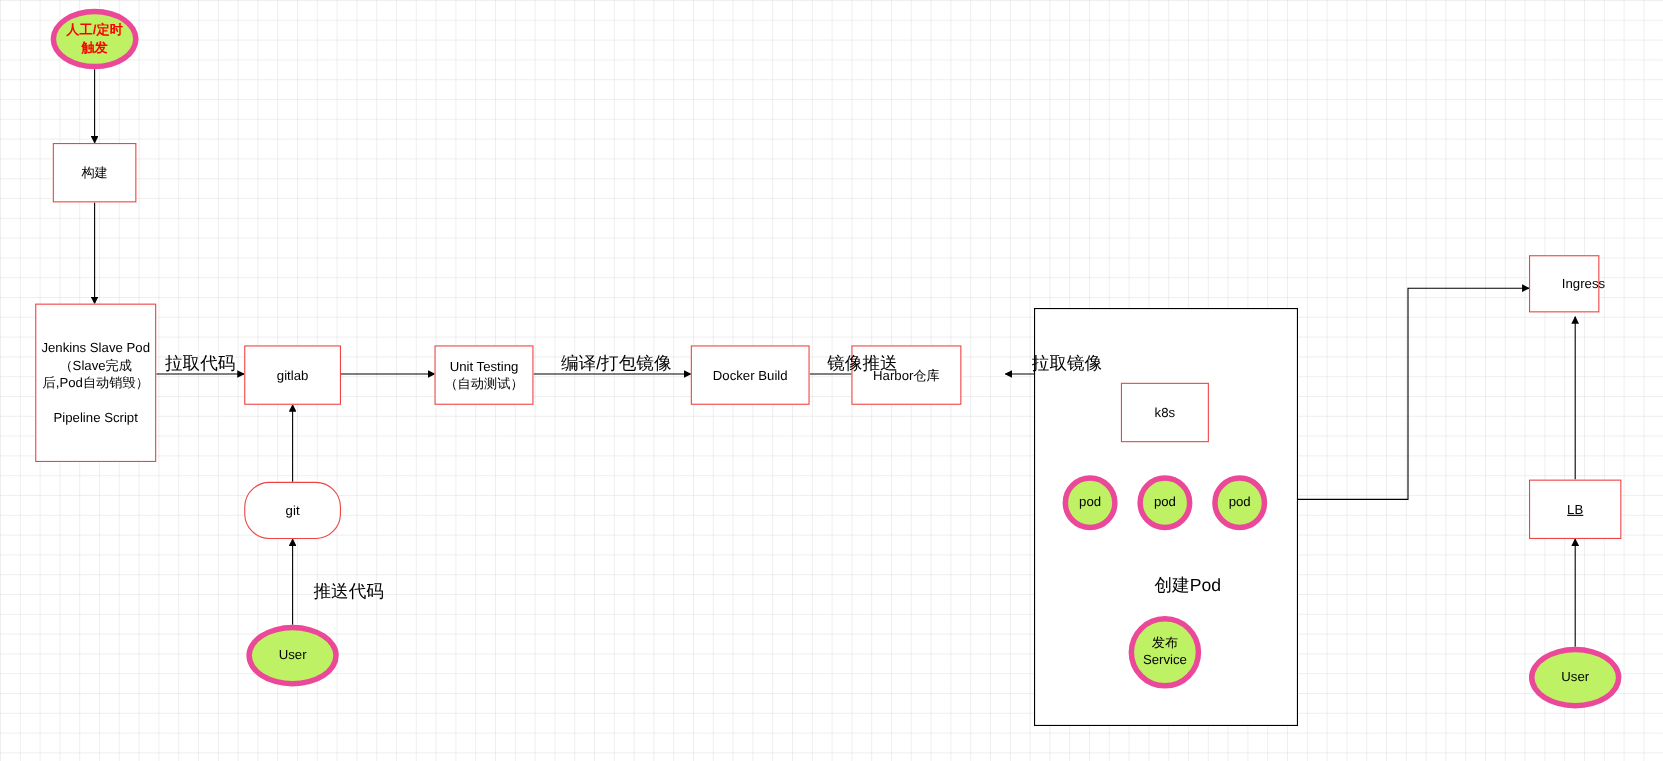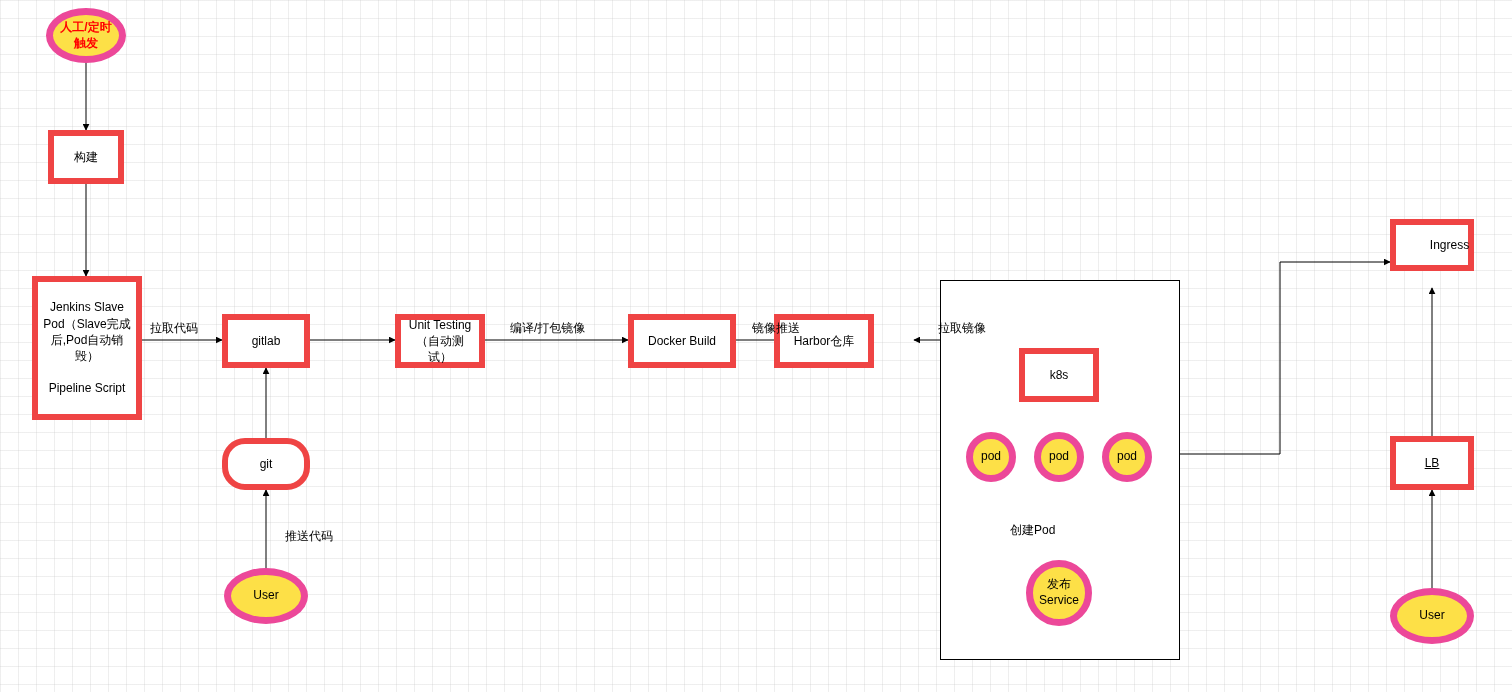--- a/index.html
+++ b/index.html
@@ -12,51 +12,51 @@
     background-image:
       linear-gradient(rgba(200,200,200,0.3) 1px, transparent 1px),
       linear-gradient(90deg, rgba(200,200,200,0.3) 1px, transparent 1px);
     background-size: 18px 18px;
     width: 1512px;
     height: 692px;
     position: relative;
   }
   .node-rect {
     position: absolute;
-    border: 6px solid #ef4444;
+    border: 1px solid #ef4444;
     background: #fff;
     display: flex;
     align-items: center;
     justify-content: center;
     text-align: center;
     padding: 4px;
     line-height: 1.35;
   }
   .node-ellipse {
     position: absolute;
-    border: 7px solid #ec4899;
-    background: #fde047;
+    border: 5px solid #ec4899;
+    background: #bef264;
     display: flex;
     align-items: center;
     justify-content: center;
     text-align: center;
     padding: 4px;
     border-radius: 50%;
     line-height: 1.3;
   }
   .container-rect {
     position: absolute;
     border: 1px solid #000;
     background: #fff;
   }
   .edge-label {
     position: absolute;
-    font-size: 12px;
+    font-size: 16px;
     background: rgba(255,255,255,0.0);
-    text-align: left;
+    text-align: right;
     white-space: nowrap;
   }
   .trigger-text { font-weight: bold; color: #ff0000; }
   svg.conn { position: absolute; top: 0; left: 0; width: 1512px; height: 692px; pointer-events: none; }
 </style>
 </head>
 <body>
 
 <svg class="conn">
   <defs>
@@ -153,21 +153,21 @@
 <div class="node-ellipse" style="left:1102px; top:432px; width:50px; height:50px;">
   <span>pod</span>
 </div>
 
 <div class="edge-label" style="left:1010px; top:522px; width:100px;">创建Pod</div>
 
 <div class="node-ellipse" style="left:1026px; top:560px; width:66px; height:66px;">
   <span>发布Service</span>
 </div>
 
-<div class="node-rect" style="left:1390px; top:219px; width:84px; height:52px;padding-left:39px;">
+<div class="node-rect" style="left:1390px; top:232px; width:64px; height:52px;padding-left:39px;">
   <span>Ingress</span>
 </div>
 
 <div class="node-rect" style="left:1390px; top:436px; width:84px; height:54px;text-decoration:underline;">
   <span>LB</span>
 </div>
 
 <div class="node-ellipse" style="left:1390px; top:588px; width:84px; height:56px;">
   <span>User</span>
 </div>

